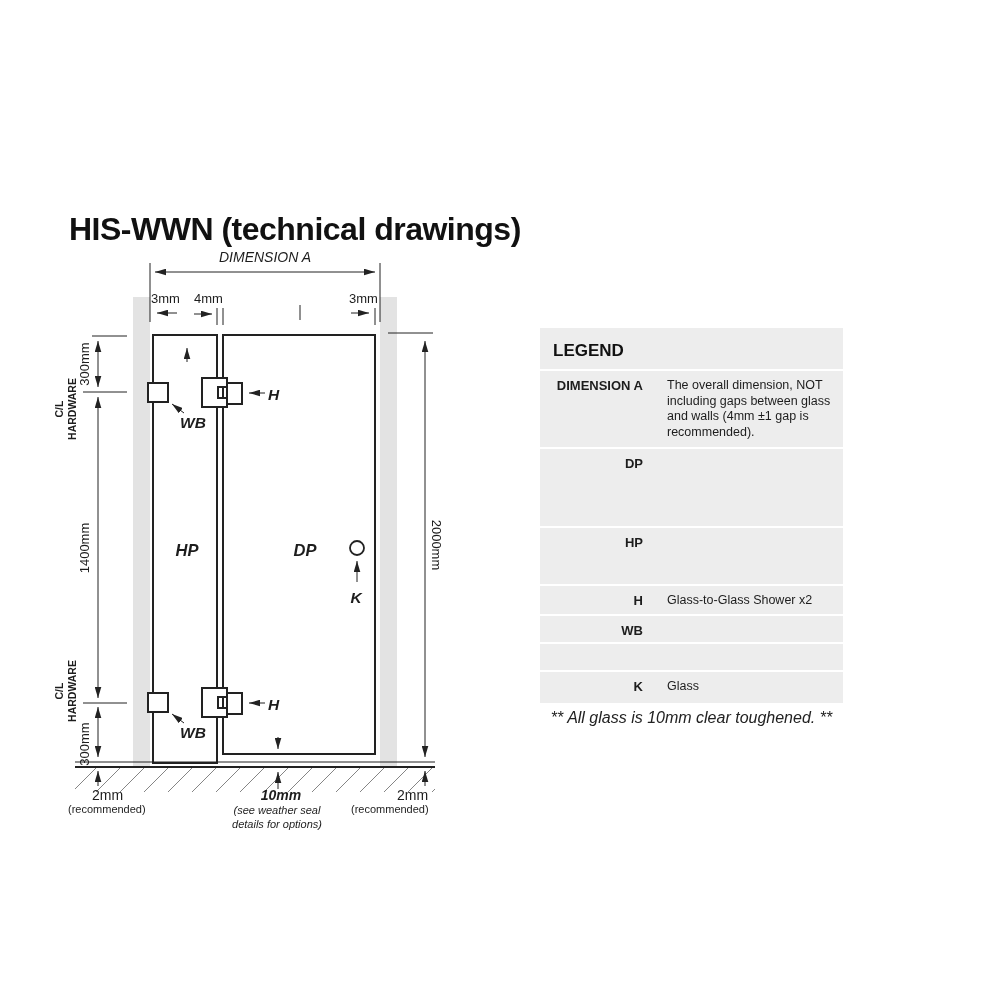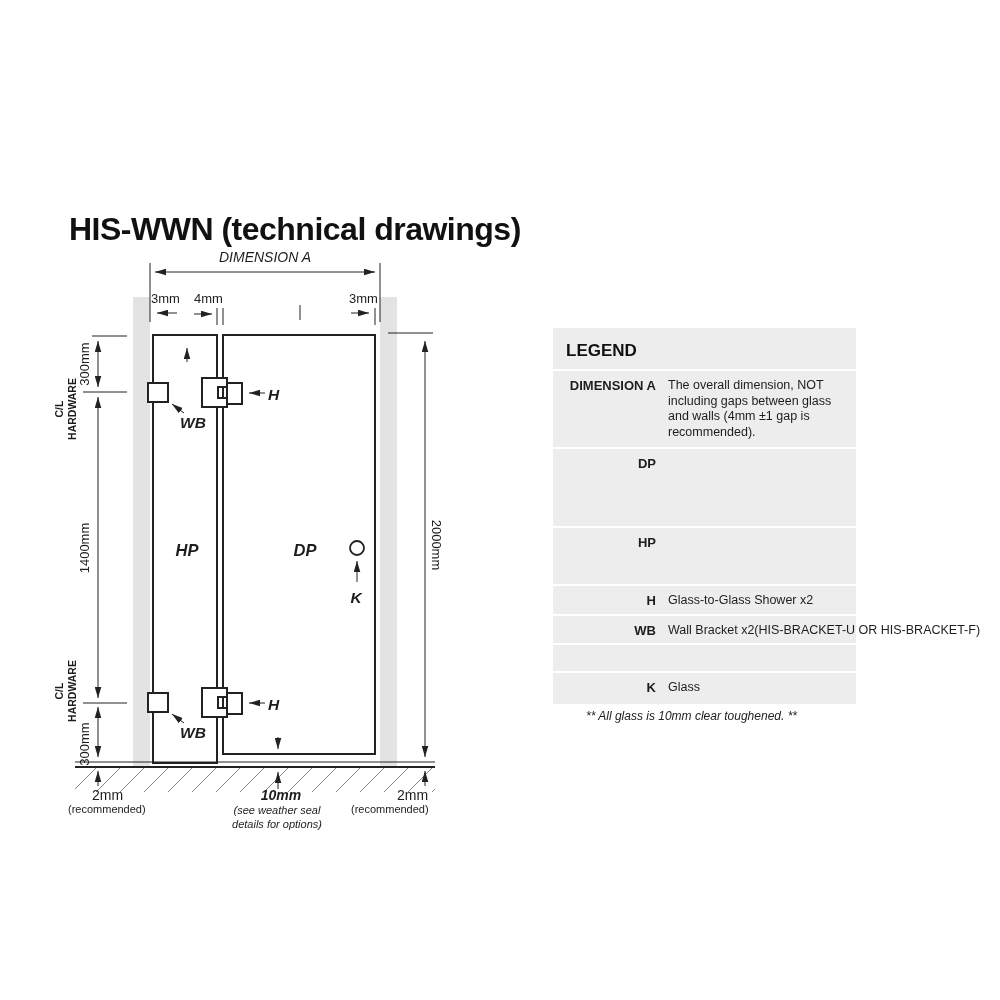--- a/index.html
+++ b/index.html
@@ -13,37 +13,37 @@
   .t-dim14{font-size:14px;}
   .t-it{font-style:italic;}
   .t-small{font-size:11px;}
   .t-label{font-size:15.5px;font-weight:700;font-style:italic;}
   .t-panel{font-size:16.5px;font-weight:700;font-style:italic;}
   .t-cl{font-size:10.5px;font-weight:700;}
   .ln{stroke:#222;stroke-width:1;fill:none;}
   .ln2{stroke:#222;stroke-width:2;fill:none;}
   .hw{fill:#ffffff;stroke:#222;stroke-width:2;}
   
-  .legend{position:absolute;left:553px;top:328px;width:303px;background:#ededed;}
+  .legend{position:absolute;left:540px;top:328px;width:303px;background:#ededed;}
   .legend-heading{font-size:17px;font-weight:700;padding:13px 0 8px 13px;color:#111;}
   .legend-row{display:flex;border-top:2px solid #ffffff;box-sizing:border-box;
        padding-top:7px;padding-bottom:4px;}
   .legend-term{width:103px;flex:0 0 103px;text-align:right;font-size:13px;font-weight:700;}
-  .legend-desc{margin-left:12px;width:182px;font-size:12.5px;line-height:15.5px;
+  .legend-desc{margin-left:24px;width:182px;font-size:12.5px;line-height:15.5px;
        white-space:pre-line;}
   .row-1{min-height:78px;}
   .row-2{min-height:79px;}
   .row-3{min-height:58px;}
   .row-4{min-height:30px;}
   .row-5{min-height:27px;}
   .row-6{min-height:28px;}
   .row-7{min-height:33px;}
   .row-5 .legend-desc{white-space:nowrap;width:auto;overflow:visible;}
   .legend-footnote{position:absolute;left:540px;top:709px;width:303px;text-align:center;
-       font-size:12px;font-style:italic;color:#222;}
+       font-size:16px;font-style:italic;color:#222;}
 </style>
 </head>
 <body>
 
 <h1 class="page-title">HIS-WWN (technical drawings)</h1>
 
 <svg width="1000" height="1000" viewBox="0 0 1000 1000">
   <defs>
     <marker id="arr" viewBox="0 0 10 6" refX="10" refY="3" markerWidth="11" markerHeight="7" orient="auto-start-reverse" markerUnits="userSpaceOnUse">
       <path d="M0,0 L10,3 L0,6 z" fill="#222"></path>
@@ -177,21 +177,20 @@
   </div>
   <div class="legend-row row-3">
     <div class="legend-term">HP</div>
   </div>
   <div class="legend-row row-4">
     <div class="legend-term">H</div>
     <div class="legend-desc">Glass-to-Glass Shower x2</div>
   </div>
   <div class="legend-row row-5">
     <div class="legend-term">WB</div>
-    <div class="legend-desc">Wall Bracket x2(HIS-BRACKET-U OR HIS-BRACKET-F)</div>
   </div>
   <div class="legend-row row-6">
     <div class="legend-term"></div>
     <div class="legend-desc"></div>
   </div>
   <div class="legend-row row-7">
     <div class="legend-term">K</div>
     <div class="legend-desc">Glass</div>
   </div>
 </div>

